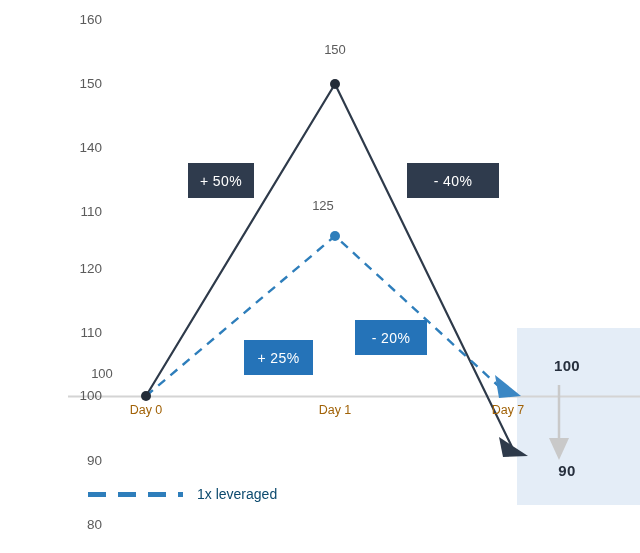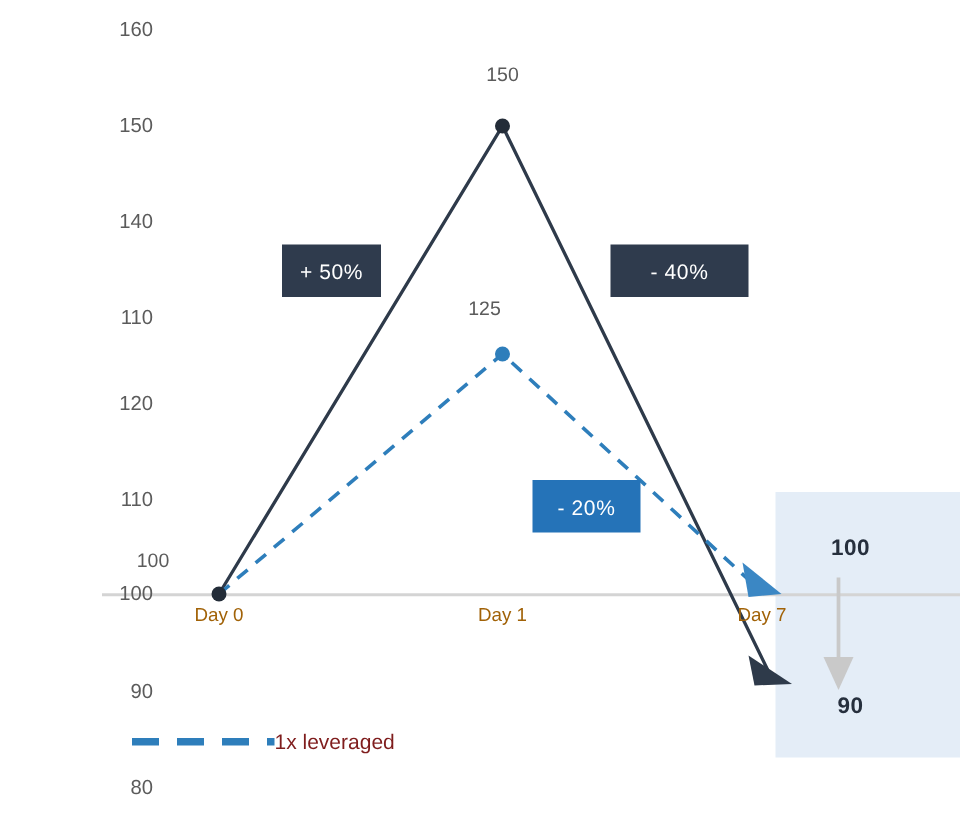--- a/index.html
+++ b/index.html
@@ -50,21 +50,21 @@
     position:absolute;
     display:flex;align-items:center;justify-content:center;
     font-size:14px;color:#ffffff;letter-spacing:.4px;
   }
   .badge.dark{background:#2f3b4d;}
   .badge.blue{background:#2573b8;}
 
   
   .legend-row{position:absolute;display:flex;align-items:center;}
   .legend-label{
-    font-size:14px;color:#7f1d1d;white-space:nowrap;
+    font-size:14px;color:#0c4a6e;margin-left:14px;white-space:nowrap;
   }
   .swatch{width:95px;height:6px;position:relative;}
   .swatch.solid{background:#2e3a4a;height:7px;}
   .swatch.dashed{
     height:5px;
     background-image:linear-gradient(to right,#2e7ebb 0 18px,transparent 18px 30px);
     background-size:30px 5px;background-repeat:repeat-x;
   }
   svg{position:absolute;left:0;top:0;overflow:visible;}
 </style>
@@ -108,20 +108,21 @@
   <div class="xtick" style="left:106px;top:403px">Day 0</div>
   <div class="xtick" style="left:295px;top:403px">Day 1</div>
   <div class="xtick" style="left:468px;top:403px">Day 7</div>
 
   <div class="plabel" style="left:67px;top:366px">100</div>
   <div class="plabel" style="left:300px;top:42px">150</div>
   <div class="plabel" style="left:288px;top:198px">125</div>
 
   <div class="badge dark" style="left:188px;top:163px;width:66px;height:35px">+ 50%</div>
   <div class="badge dark" style="left:407px;top:163px;width:92px;height:35px">- 40%</div>
+  <div class="badge blue" style="left:244px;top:340px;width:69px;height:35px">+ 25%</div>
   <div class="badge blue" style="left:355px;top:320px;width:72px;height:35px">- 20%</div>
 
   <div class="hl-top-value">100</div>
   <div class="hl-bottom-value">90</div>
 
   <div class="legend-row" style="left:88px;top:486px">
     <span class="swatch dashed"></span>
     <span class="legend-label">1x leveraged</span>
   </div>
 

